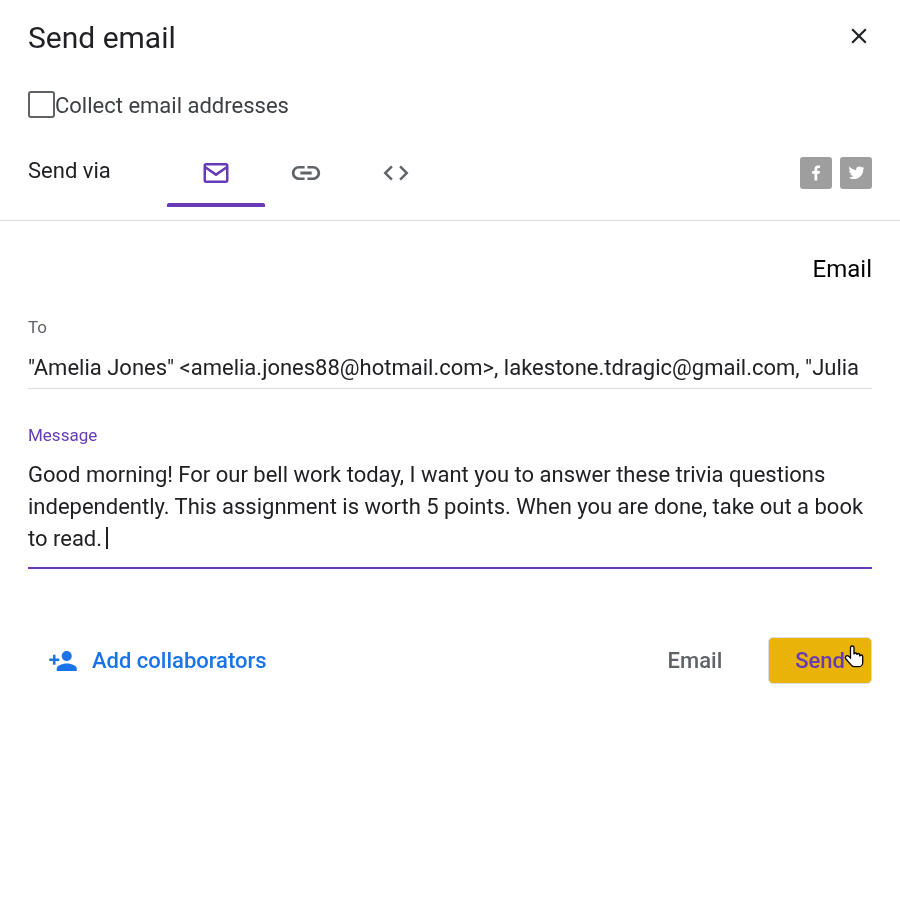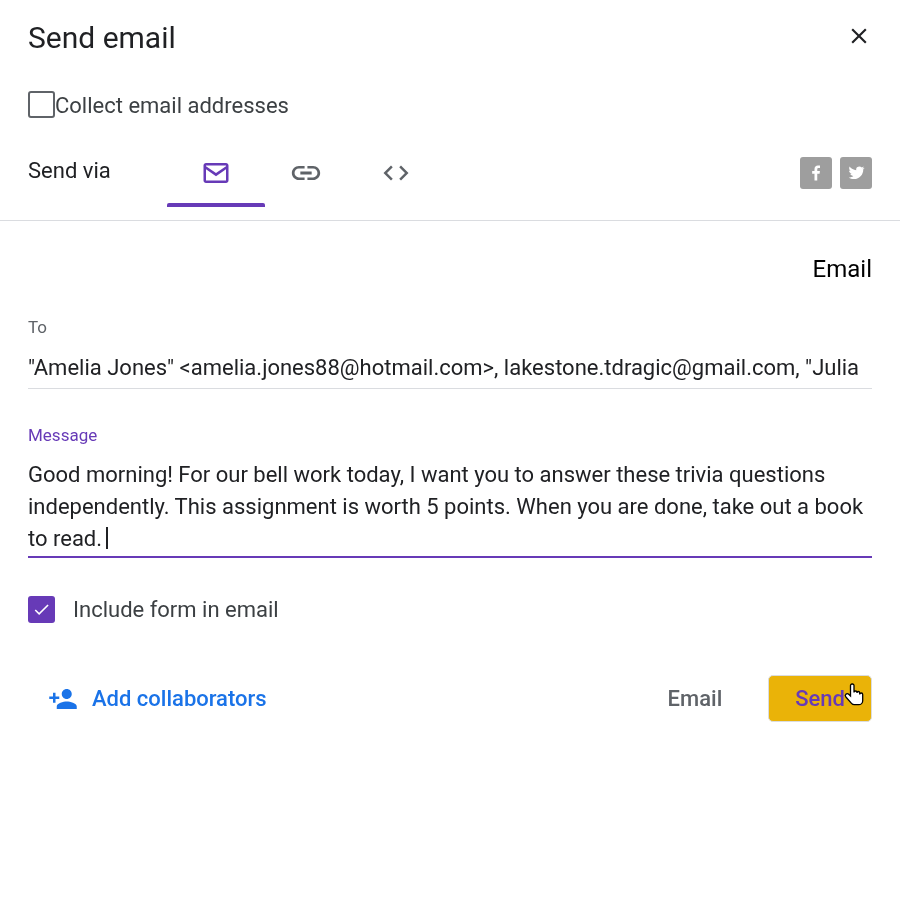--- a/index.html
+++ b/index.html
@@ -32,21 +32,21 @@
 
     
     .body { padding: 34px 28px 0 28px; }
     .section-head { font-size: 24px; font-weight: 400; color: #000000; margin-bottom: 34px; text-align: right; }
 
     .field { margin-bottom: 36px; }
     .field-label { font-size: 17px; color: #5f6368; margin-bottom: 14px; }
     .field-label.accent { color: #673ab7; }
     .field-input { width: 100%; font-size: 22px; color: #202124; border: none; border-bottom: 1px solid #dadce0; padding: 4px 0 8px 0; outline: none; background: transparent; font-family: inherit; white-space: nowrap; overflow: hidden; text-overflow: clip; }
     .message-wrap { position: relative; }
-    .message-text { font-size: 22px; color: #202124; line-height: 1.46; padding-bottom: 1px; border-bottom: 2px solid #673ab7; }
+    .message-text { font-size: 22px; color: #202124; line-height: 1.46; padding-bottom: 12px; border-bottom: 2px solid #673ab7; }
     .msg-caret { display: inline-block; width: 1.5px; height: 22px; background: #202124; margin-left: 4px; vertical-align: -3px; }
 
     
     .include-row { display: flex; align-items: center; gap: 18px; margin-top: 38px; }
     .chk-filled { width: 27px; height: 27px; border-radius: 3px; background: #673ab7; display: flex; align-items: center; justify-content: center; cursor: pointer; }
     .chk-filled svg { width: 19px; height: 19px; }
     .include-label { font-size: 22px; color: #3c4043; }
 
     
     .footer { display: flex; align-items: center; padding: 52px 28px 12px 28px; }
@@ -126,28 +126,20 @@
     </div>
 
 
     <div class="field" style="margin-bottom:16px;">
       <div class="field-label accent">Message</div>
       <div class="message-wrap">
         <div class="message-text"><span>Good morning! For our bell work today, I want you to answer these trivia questions independently. This assignment is worth 5 points. When you are done, take out a book to read.</span><span class="msg-caret"></span></div>
       </div>
     </div>
 
-    <div class="include-row">
-      <div class="chk-filled">
-        <svg viewBox="0 0 24 24">
-            <path fill="#fff" d="M9 16.2 4.8 12l-1.4 1.4L9 19 21 7l-1.4-1.4z"></path>
-          </svg>
-      </div>
-      <div class="include-label">Include form in email</div>
-    </div>
   </div>
 
   <div class="footer">
     <div class="collab">
       <svg viewBox="0 0 24 24">
           <path fill="#1a73e8" d="M15 12c2.21 0 4-1.79 4-4s-1.79-4-4-4-4 1.79-4 4 1.79 4 4 4zm-9-2V7H4v3H1v2h3v3h2v-3h3v-2H6zm9 4c-2.67 0-8 1.34-8 4v2h16v-2c0-2.66-5.33-4-8-4z"></path>
         </svg>
       <span class="collab-label">Add collaborators</span>
     </div>
     <div class="spacer"></div>

